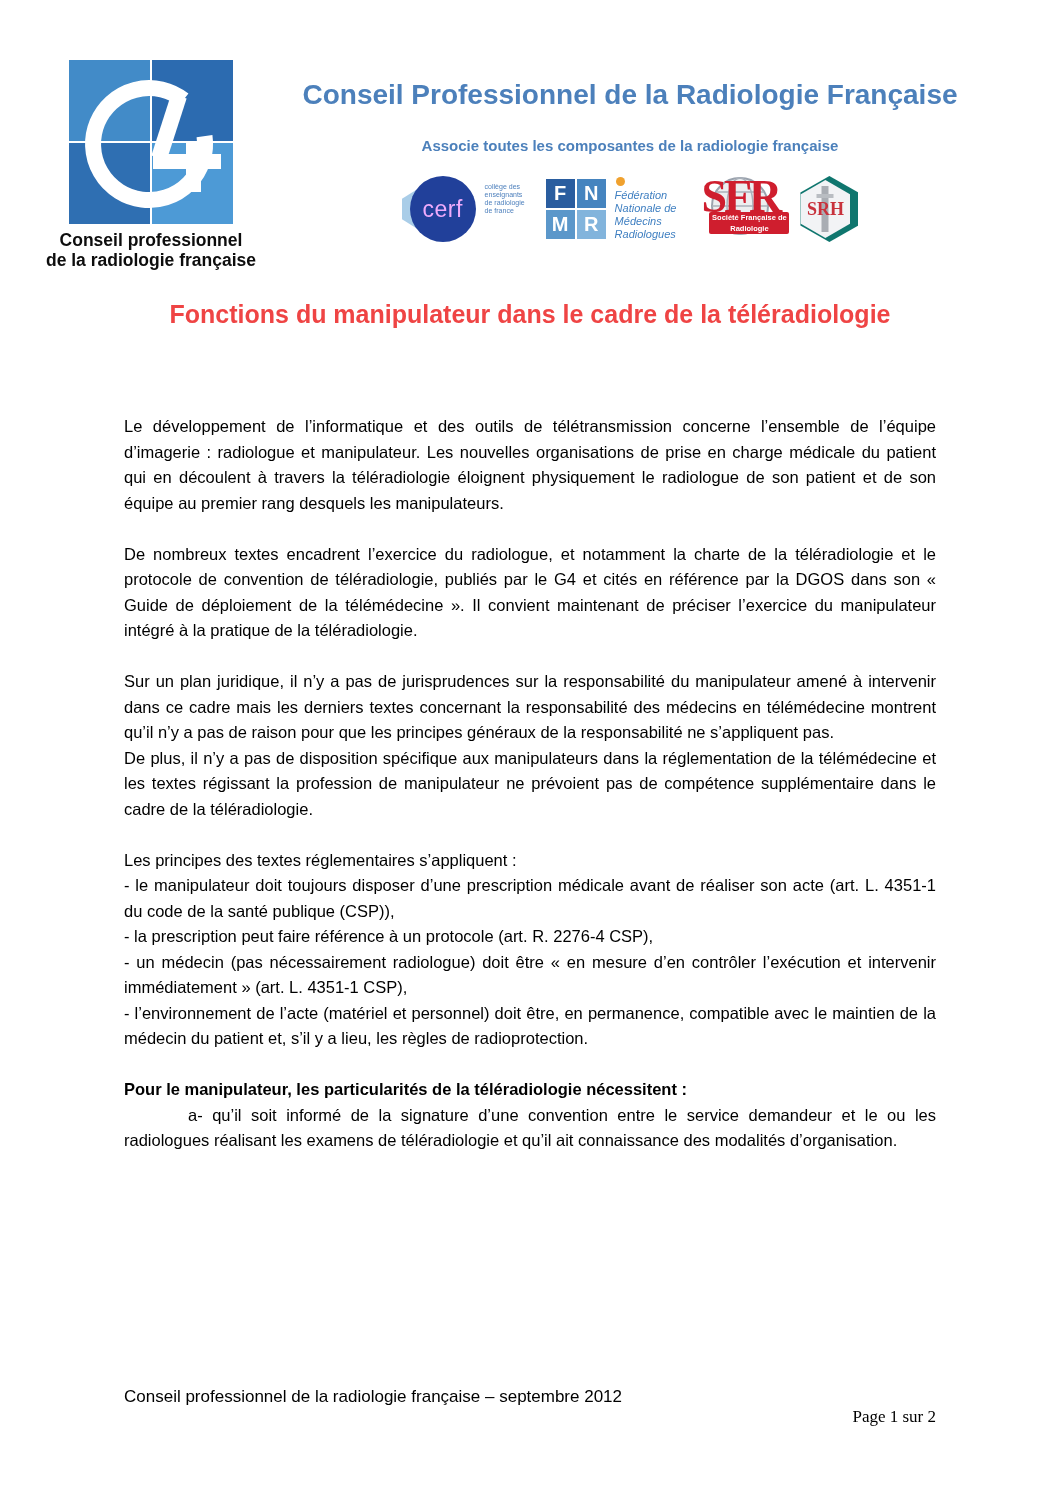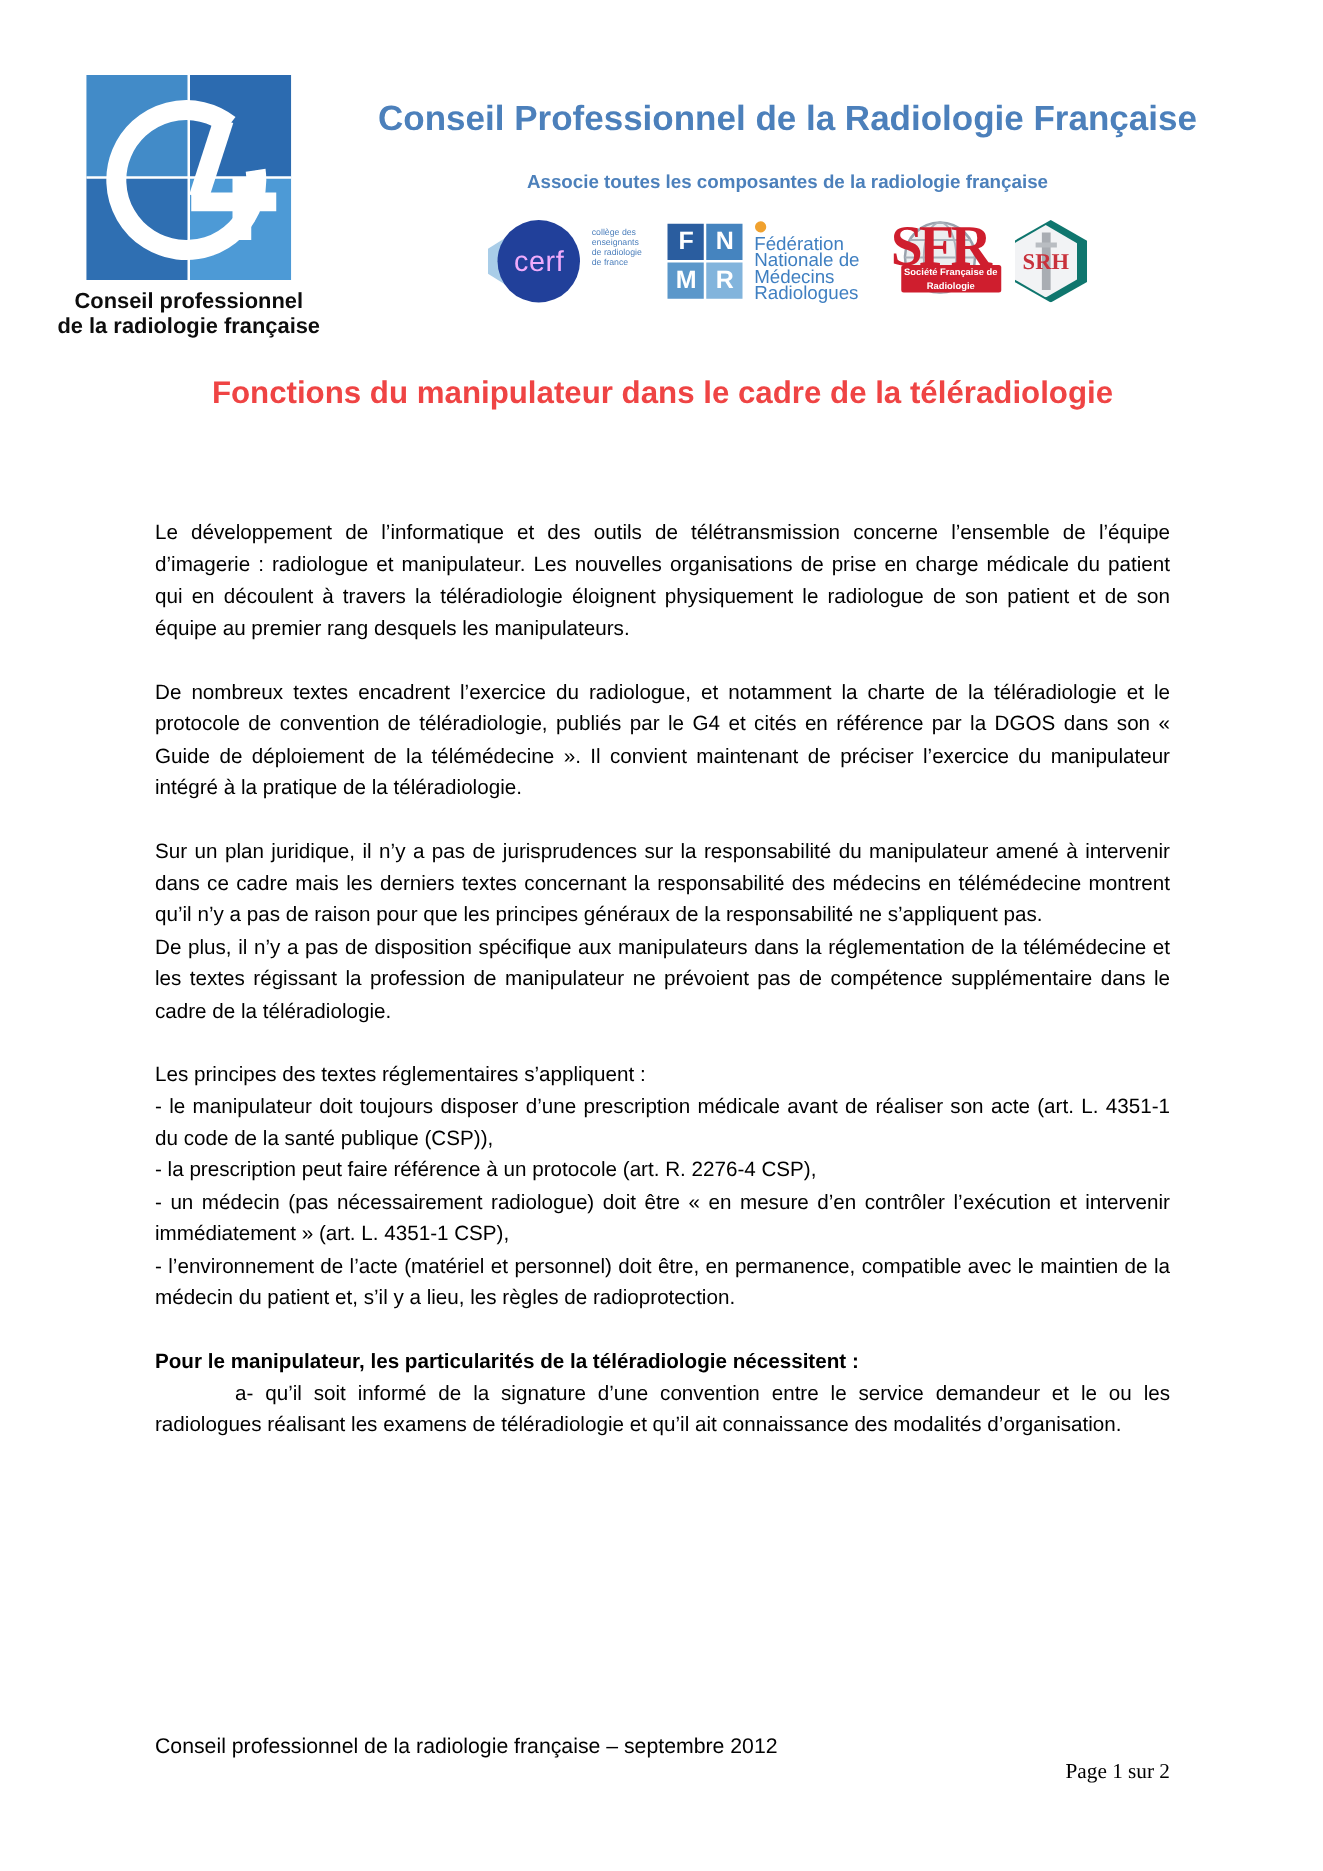--- a/index.html
+++ b/index.html
@@ -33,21 +33,21 @@
   
   .fnmr-block { display:flex; align-items:center; margin-left:16px; flex:0 0 auto; }
   .fnmr-grid { width:60px; height:60px; display:grid; grid-template-columns:1fr 1fr; grid-template-rows:1fr 1fr;
                gap:2px; background:#fff; }
   .fnmr-cell { display:flex; align-items:center; justify-content:center; color:#fff;
                font-weight:bold; font-size:20px; }
   .cell-f { background:#2a5d9f; } .cell-n { background:#4584bf; }
   .cell-m { background:#5b97ca; } .cell-r { background:#82b4dc; }
   .fnmr-text-block { margin-left:9px; text-align:left; }
   .fnmr-dot { width:9px; height:9px; border-radius:50%; background:#f0a12e; margin:0 0 3px 1px; }
-  .fnmr-lines { font-size:15px; line-height:13px; color:#3f7fc1; }
+  .fnmr-lines { font-size:11px; line-height:13px; color:#3f7fc1;font-style:italic; }
 
   
   .sfr-block { position:relative; width:100px; height:68px; margin-left:14px; flex:0 0 auto; }
   .sfr-globe { position:absolute; left:19px; top:1px; }
   .sfr-letters { position:absolute; left:0; top:-4px; width:100%; text-align:center;
                  font-family:"Liberation Serif", serif; font-weight:bold; font-size:46px; line-height:52px;
                  color:#cf1e2e; letter-spacing:-3px; }
   .sfr-banner { position:absolute; left:19px; right:1px; bottom:9px; background:#cf1e2e; color:#fff;
                 font-size:7.5px; line-height:11px; font-weight:bold; text-align:center; border-radius:2px; }
 

